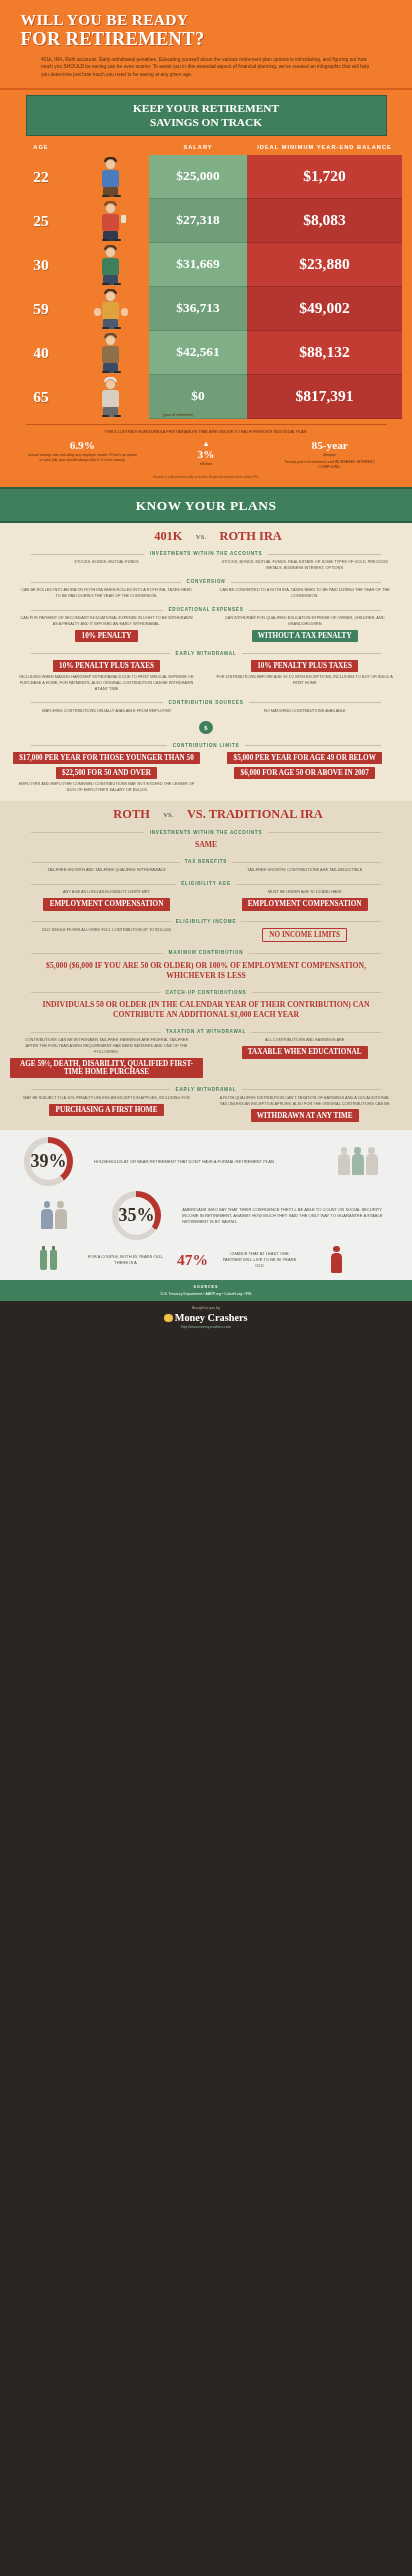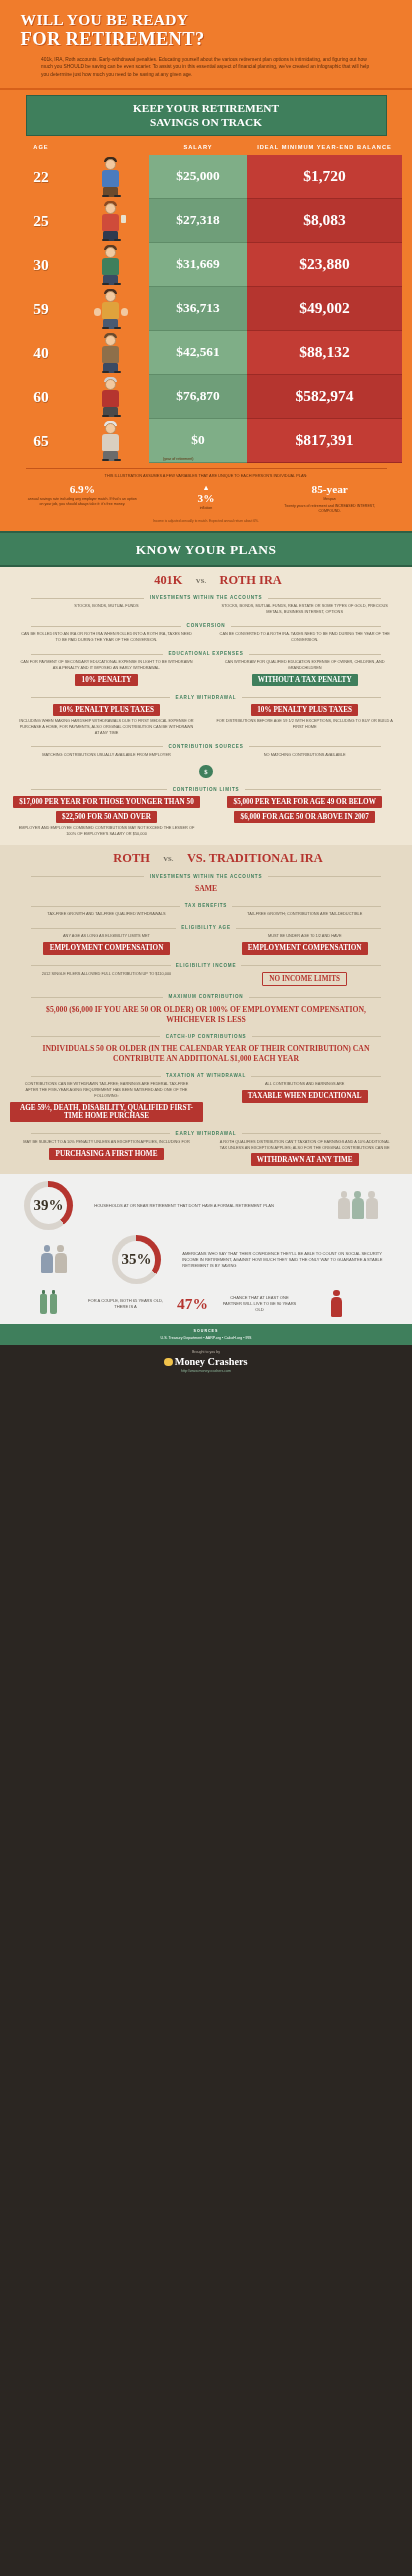--- a/index.html
+++ b/index.html
@@ -218,21 +218,21 @@
     font-family: "Liberation Serif", serif; font-weight: bold; margin: 1px auto;
   }
 
   
   .stats { background: #f0f0ef; color: #3a3226; padding: 7.2px 0 5.2px; }
   .stat-row { display: flex; width: 392px; margin: 0 auto 5.2px; align-items: center; }
   .donut-wrap { width: 77px; display: flex; justify-content: center; }
   .donut {
     width: 49px; height: 49px; border-radius: 50%;
     display: flex; align-items: center; justify-content: center;
-    font-family: "Liberation Serif", serif; font-size: 15px; font-weight: bold; color: #3a3226;
+    font-family: "Liberation Serif", serif; font-size: 18px; font-weight: bold; color: #3a3226;
     position: relative;
   }
   .donut:after {
     content: ""; position: absolute; inset: 5.7px; background: #f0f0ef; border-radius: 50%;
   }
   .donut span { position: relative; z-index: 2; }
   .stat-txt { flex: 1; font-size: 4.1px; line-height: 1.5; color: #55504a; padding: 0 7.2px; }
   .people { width: 88px; display: flex; gap: 2.6px; justify-content: center; align-items: flex-end; }
   .person { width: 11.3px; height: 29px; position: relative; }
   .p-head { width: 6.7px; height: 6.7px; border-radius: 50%; position: absolute; left: 2.1px; top: 0; }
@@ -375,35 +375,20 @@
             <div class="fg-legs" style="background:#3b4a63"></div>
             <div class="fg-shoe" style="left:12.4px"></div>
               <div class="fg-shoe" style="left:24px"></div>
           </div>
         </div>
         <div class="cell-sal">$42,561</div>
         <div class="cell-bal">$88,132</div>
       </div>
 
 
-      <div class="row">
-        <div class="cell-age">60</div>
-        <div class="cell-char">
-          <div class="figure">
-            <div class="fg-hair" style="background:#cfcfcf"></div>
-            <div class="fg-head"></div>
-            <div class="fg-body" style="background:#b5352f"></div>
-            <div class="fg-legs" style="background:#4a4a4a"></div>
-            <div class="fg-shoe" style="left:12.4px"></div>
-              <div class="fg-shoe" style="left:24px"></div>
-          </div>
-        </div>
-        <div class="cell-sal">$76,870</div>
-        <div class="cell-bal">$582,974</div>
-      </div>
 
       <div class="row">
         <div class="cell-age">65</div>
         <div class="cell-char">
           <div class="figure">
             <div class="fg-hair" style="background:#e4e4e4"></div>
             <div class="fg-head"></div>
             <div class="fg-body" style="background:#d9cfc0"></div>
             <div class="fg-legs" style="background:#6b6b6b"></div>
             <div class="fg-shoe" style="left:12.4px"></div>

